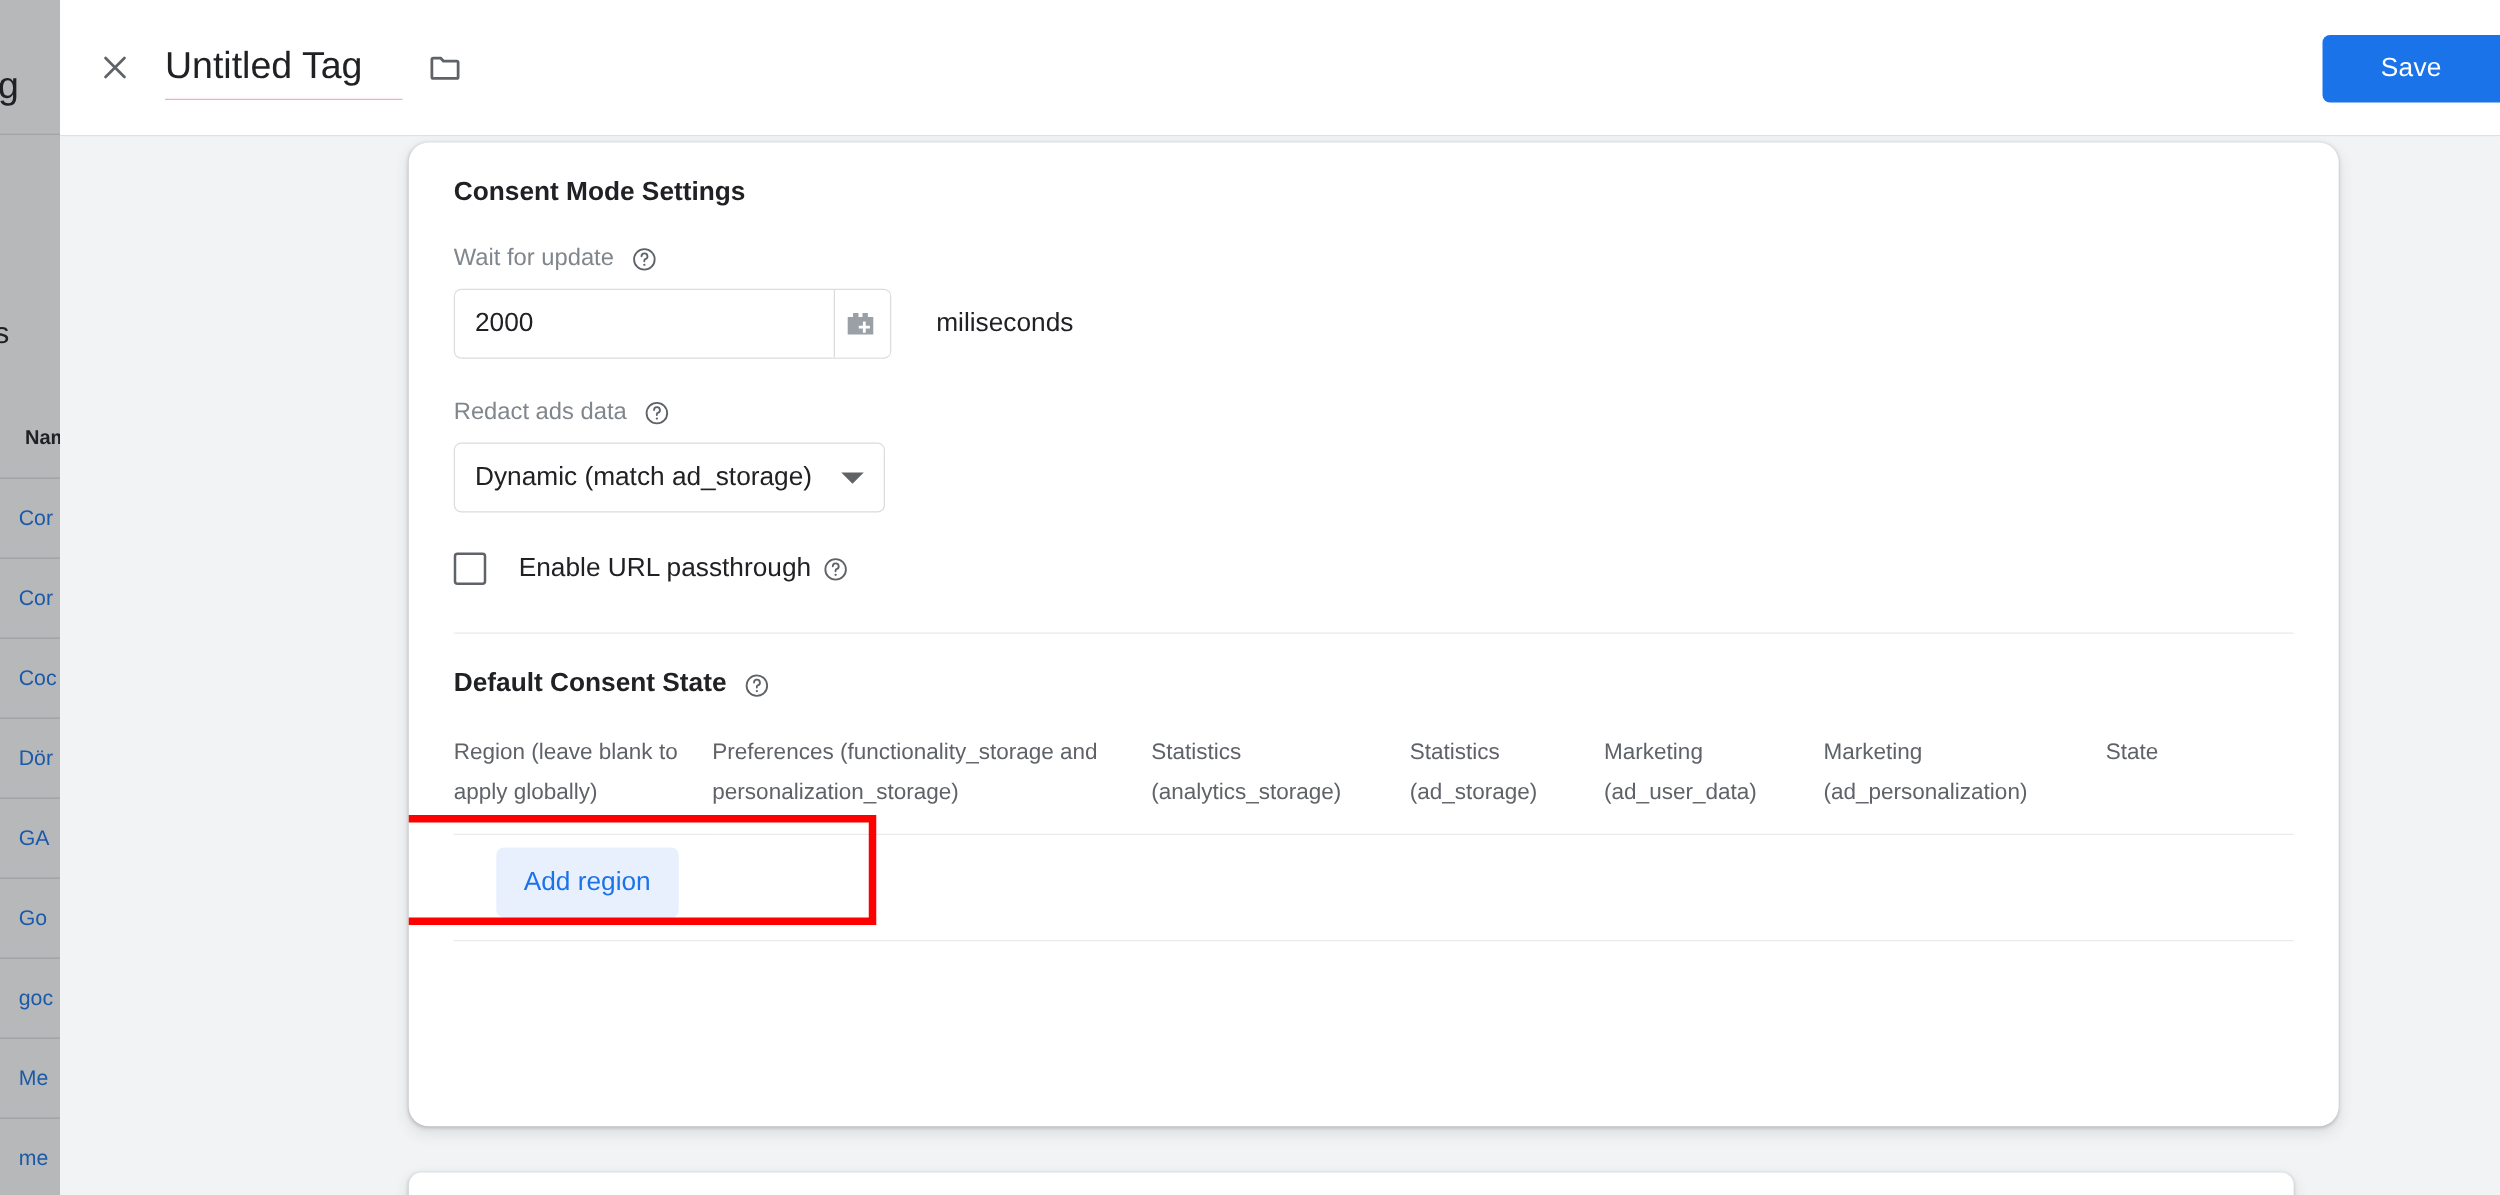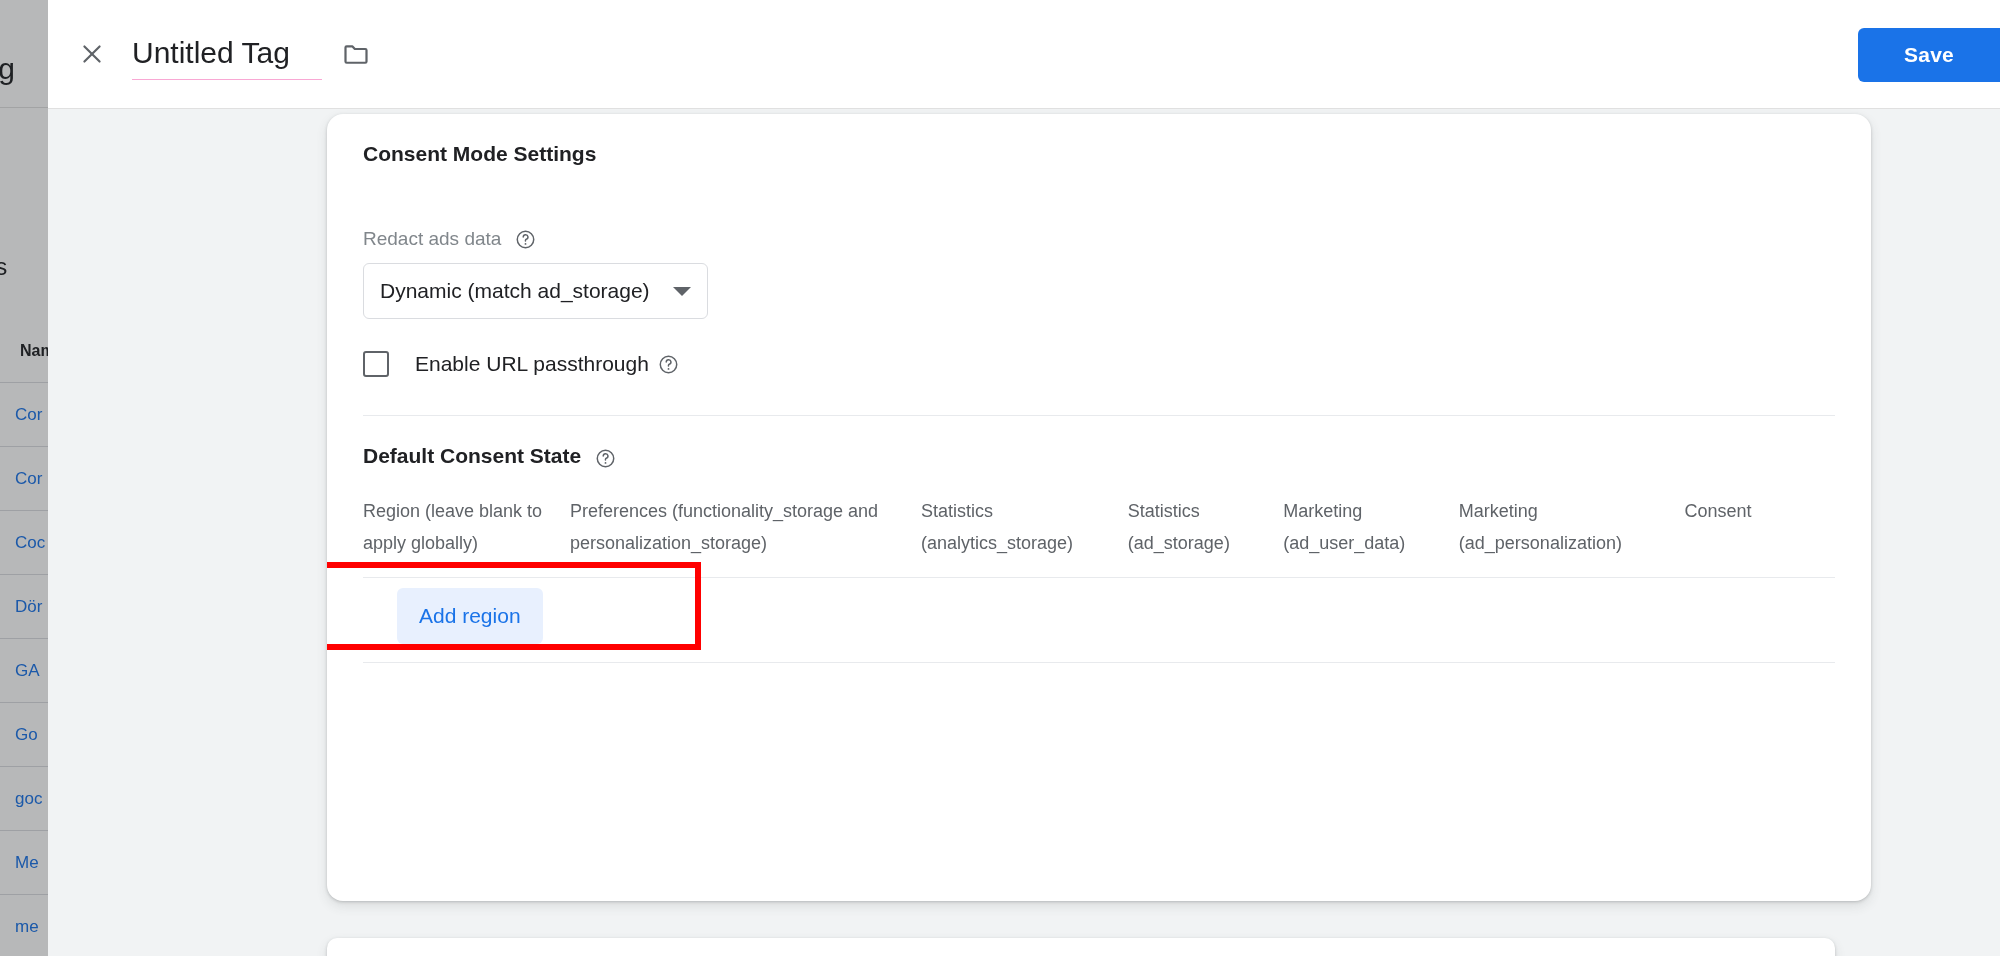--- a/index.html
+++ b/index.html
@@ -140,21 +140,21 @@
 
   #save-btn {
     position: absolute;
     right: 0; top: 28px;
     height: 54px;
     min-width: 142px;
     padding: 0 34px;
     background: #1a73e8;
     color: #ffffff;
     font-size: 21px;
-    font-weight: bold;
+    font-weight: normal;
     font-family: "Liberation Sans", sans-serif;
     border: none;
     border-radius: 6px 0 0 6px;
     cursor: pointer;
     letter-spacing: .2px;
   }
 
   
   #card {
     position: absolute;
@@ -406,20 +406,45 @@
   <div id="card">
 
     <div class="card-inner">
 
       <div style="height:28px"></div>
       <div class="section-title">Consent Mode Settings</div>
 
       <div style="height:30px"></div>
 
       
+      <div>
+        <span class="field-label">Wait for update</span>
+        <span class="help-icon">
+          <svg viewBox="0 0 24 24" fill="none" stroke="#5f6368" stroke-width="1.7">
+            <circle cx="12" cy="12" r="9.4"></circle>
+            <path d="M9.4 9.1a2.7 2.7 0 1 1 3.4 2.7c-.6.2-.85.75-.85 1.35v.6" stroke-linecap="round"></path>
+            <circle cx="12" cy="17" r="1.05" fill="#5f6368" stroke="none"></circle>
+          </svg>
+        </span>
+
+        <div style="height:13px"></div>
+
+        <div class="input-row">
+          <div class="text-input-group">
+            <input value="2000" style="">
+            <button class="var-picker-btn">
+              <svg viewBox="0 0 26 24">
+                <path d="M2 7 h4 v-3 h4 v3 h3 v-3 h4 v3 h4 v13 h-19 z" fill="#9aa0a6"></path>
+                <path d="M10.2 13.4 h3.1 v-3.1 h2.1 v3.1 h3.1 v2.1 h-3.1 v3.1 h-2.1 v-3.1 h-3.1 z" fill="#ffffff"></path>
+              </svg>
+            </button>
+          </div>
+          <span class="unit-label">miliseconds</span>
+        </div>
+      </div>
 
       <div style="height:32px"></div>
 
       
       <div>
         <span class="field-label">Redact ads data</span>
         <span class="help-icon">
           <svg viewBox="0 0 24 24" fill="none" stroke="#5f6368" stroke-width="1.7">
             <circle cx="12" cy="12" r="9.4"></circle>
             <path d="M9.4 9.1a2.7 2.7 0 1 1 3.4 2.7c-.6.2-.85.75-.85 1.35v.6" stroke-linecap="round"></path>
@@ -480,21 +505,21 @@
             <col class="c-action">
         </colgroup>
         <thead>
           <tr>
             <th class="th-pad">Region (leave blank to apply globally)</th>
             <th>Preferences (functionality_storage and personalization_storage)</th>
             <th>Statistics (analytics_storage)</th>
             <th>Statistics (ad_storage)</th>
             <th>Marketing (ad_user_data)</th>
             <th>Marketing (ad_personalization)</th>
-            <th>Consent</th>
+            <th>State</th>
           </tr>
         </thead>
         <tbody></tbody>
       </table>
 
       <div id="add-region-area">
         <button id="add-region-btn">Add region</button>
         <div id="highlight-box"></div>
       </div>
 

